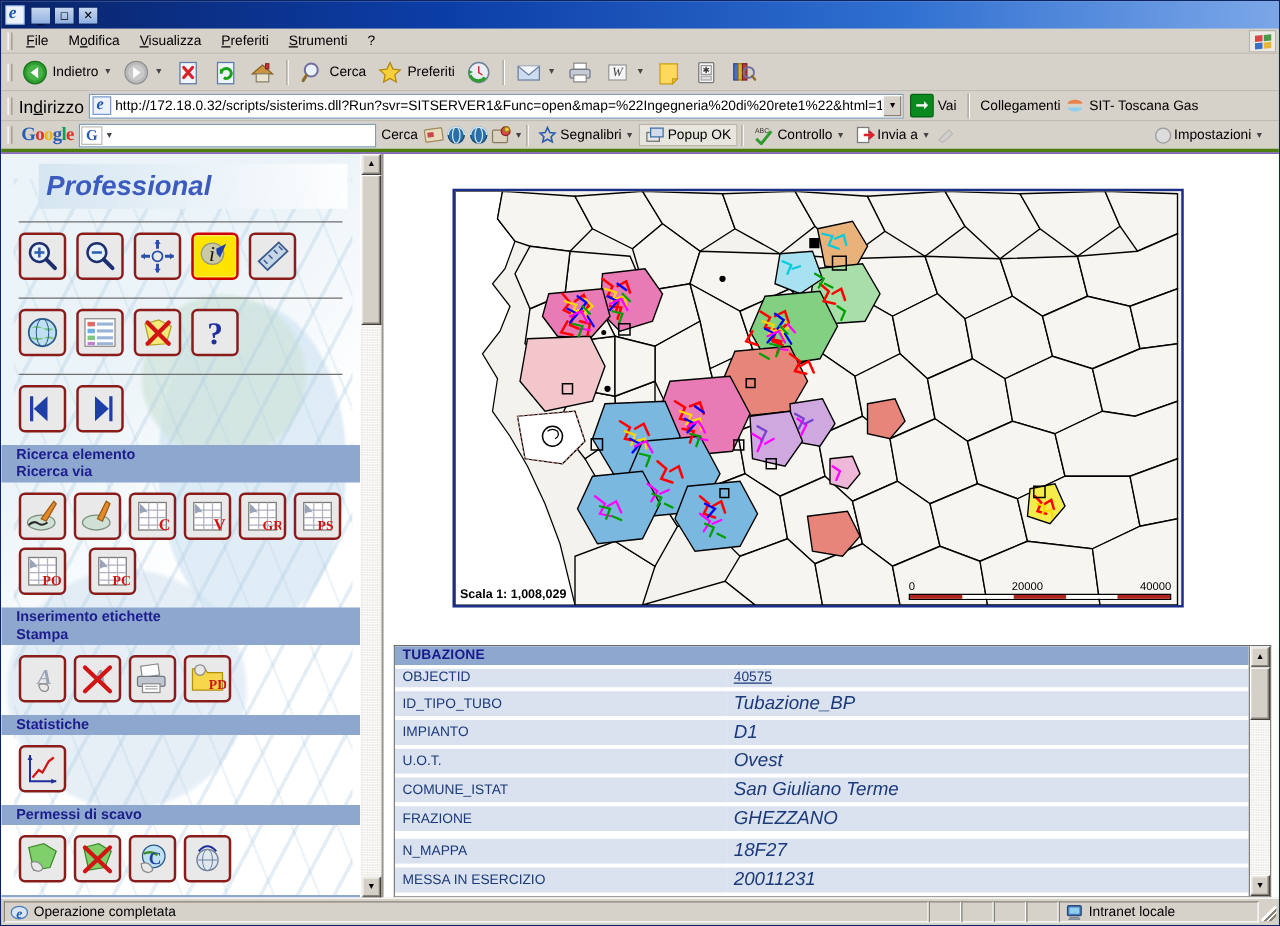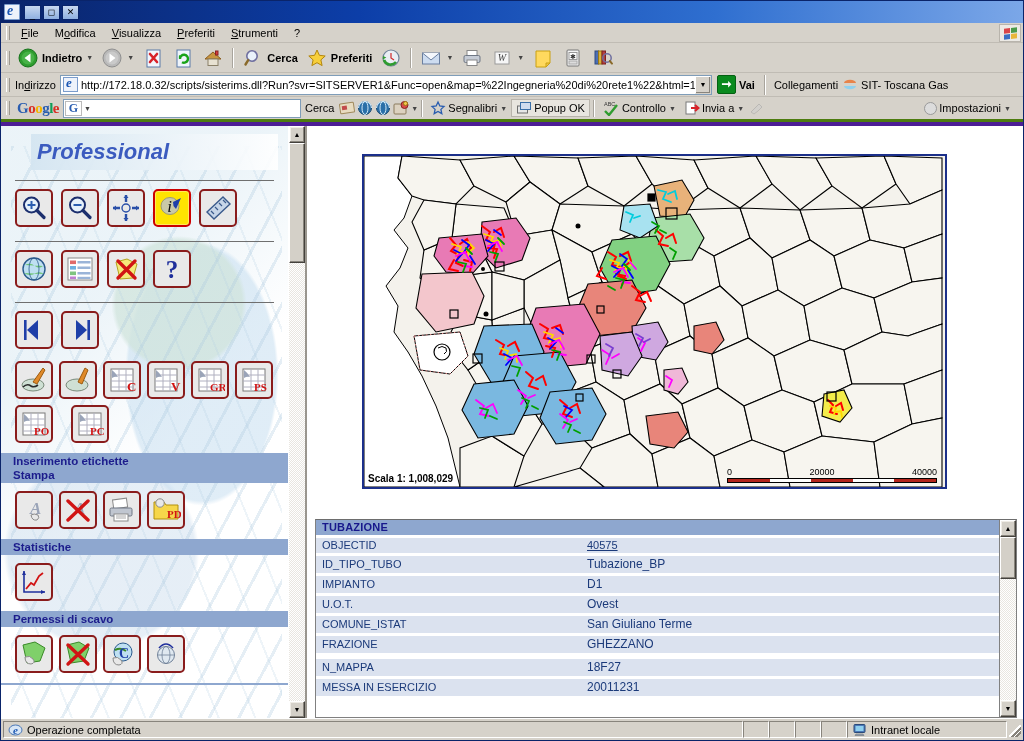--- a/index.html
+++ b/index.html
@@ -86,37 +86,37 @@
   .toolbar {
     height: 30px; flex: 0 0 30px;
     background: #d6d2ca;
     display: flex; align-items: center;
     border-bottom: 1px solid #c0bcb4;
   }
   .tb-btn {
     display: flex; align-items: center; gap: 3px;
     padding: 2px 4px; height: 26px; white-space: nowrap;
   }
-  .tb-label { font-size: 11px; color: #000; font-weight: bold; }
+  .tb-label { font-size: 11px; color: #000; }
   .tb-sep { width: 1px; height: 20px; margin: 0 4px;
     border-left: 1px solid #a8a49c; border-right: 1px solid #fff; }
   .tb-arrow { font-size: 7px; color: #444; margin-left: 1px; }
   .circ { border-radius: 50%; display: inline-block; }
 
   .ic { width: 22px; height: 22px; position: relative; flex: 0 0 22px; }
   .ic svg { display: block; }
 
   
   .addrbar {
     height: 24px; flex: 0 0 24px;
     background: #d6d2ca;
     display: flex; align-items: center;
     border-bottom: 1px solid #c0bcb4;
   }
-  .addr-label { font-size: 11px; padding: 0 4px 0 2px; }
+  .addr-label { font-size: 14px; padding: 0 4px 0 2px; }
   .addr-field {
     flex: 1 1 auto; height: 20px; max-width: 652px;
     background: #fff; border: 1px solid #7f9db9;
     display: flex; align-items: center; padding-left: 2px;
     overflow: hidden;
   }
   .addr-ie {
     width: 15px; height: 15px; flex: 0 0 15px; margin-right: 3px;
     background: #eef3fb; border: 1px solid #7a9ccc; position: relative;
   }
@@ -169,21 +169,21 @@
     color: #2a5db0; text-align: center; line-height: 13px;
   }
   .g-item { display: flex; align-items: center; gap: 2px; padding: 0 4px; font-size: 11px; }
   .gsep { width: 1px; height: 17px; margin: 0 3px;
     border-left: 1px solid #a8a49c; border-right: 1px solid #fff; }
 
   
   .page {
     flex: 1 1 auto; display: flex;
     background: #fff; position: relative;
-    border-top: 4px solid #4c1d95;
+    border-top: 1px solid #4c1d95;
     overflow: hidden;
   }
 
   
   .sideframe {
     width: 306px; flex: 0 0 306px; position: relative;
     background: #fff; border-right: 2px solid #9a968e;
     display: flex;
   }
   .sidepanel {
@@ -307,21 +307,21 @@
   .tablescroll { flex: 1 1 auto; overflow: hidden; }
   table.attr { width: 100%; border-collapse: collapse; }
   table.attr td { padding: 1px 0 2px 6px; font-size: 11px; }
   .attr-head td {
     background: #8ea7cf; color: #18188c; font-weight: bold;
     font-size: 11px; letter-spacing: .2px;
   }
   .attr-row td { background: #dbe2ef; color: #1b3a7a; }
   .attr-row td:first-child { width: 265px; }
   .attr-row .val {
-    font-size: 12px; color: #1b3a7a;
+    font-style: italic; font-size: 15px; color: #1b3a7a;
   }
   .attr-row .val.link { text-decoration: underline; font-style: normal; font-size: 11px; }
   .attr-spacer td { height: 2px; padding: 0; background: #fff; }
 
   .tvscroll {
     width: 17px; flex: 0 0 17px; background: #d6d2ca;
     display: flex; flex-direction: column;
     border-left: 1px solid #808080;
   }
 
@@ -760,20 +760,24 @@
               </svg>
             </div>
             <div class="tool">
               <svg width="30" height="30" viewBox="0 0 30 30">
                 <path d="M11 5 L22 15 L11 25 Z" fill="#1f3fa8"></path>
                 <rect x="22.4" y="5" width="2.6" height="20" fill="#1f3fa8"></rect>
               </svg>
             </div>
           </div>
 
+          <div class="sechead">
+            <span>Ricerca elemento</span>
+            <span class="sub">Ricerca via</span>
+          </div>
           <div class="toolrow" style="gap:6px">
             <div class="tool">
               <svg width="30" height="30" viewBox="0 0 30 30">
                 <ellipse cx="14" cy="20" rx="11" ry="6" fill="#cfe0d4" stroke="#7a8a7a"></ellipse>
                 <path d="M4 22 q4 -4 8 -1 q3 2 7 -1" fill="none" stroke="#2a2a2a" stroke-width="1.6"></path>
                 <path d="M24 3 L14 17 L18 19 L26 5 Z" fill="#e08a2a" stroke="#9a5a10"></path>
               </svg>
             </div>
             <div class="tool">
               <svg width="30" height="30" viewBox="0 0 30 30">

